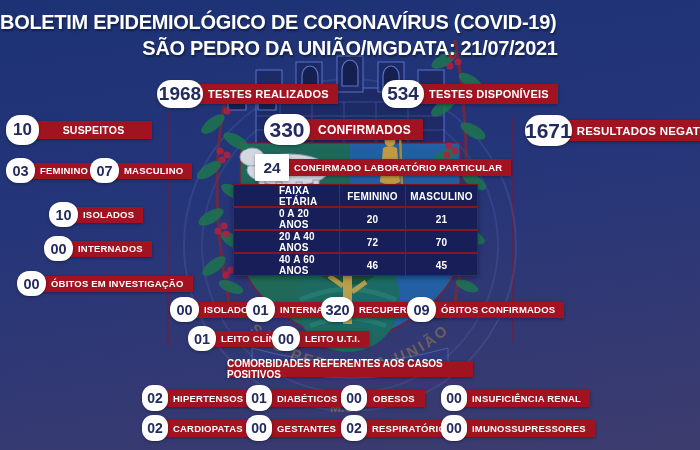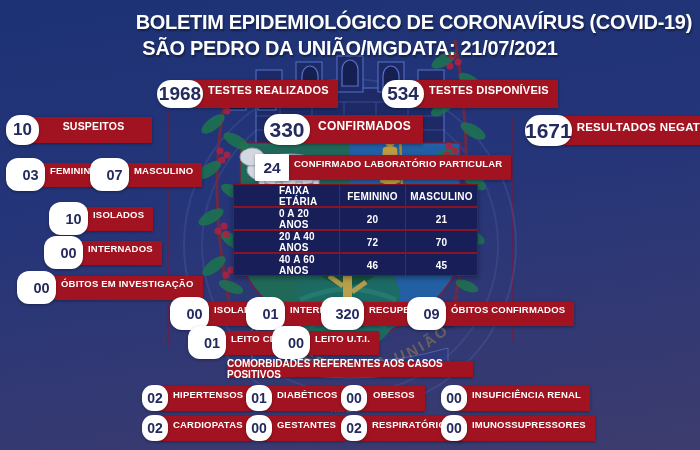--- a/index.html
+++ b/index.html
@@ -2,40 +2,40 @@
 <html><head>
 <meta charset="utf-8">
 <style>
   html,body{margin:0;padding:0;background:#111;}
   #stage{
     position:relative;width:700px;height:450px;overflow:hidden;
     background:linear-gradient(172deg,#1c3274 0%,#253579 42%,#3d3c6e 100%);
     font-family:"Liberation Sans",sans-serif;
   }
   
-  .title1{position:absolute;top:11px;left:0;width:692px;text-align:right;color:#fff;
+  .title1{position:absolute;top:11px;left:0;width:692px;text-align:left;color:#fff;
     font-size:20px;font-weight:bold;letter-spacing:-0.3px;text-shadow:1px 2px 2px rgba(0,0,0,.4);z-index:5;}
   .title2{position:absolute;top:37px;left:0;width:700px;display:flex;justify-content:center;
     color:#fff;font-size:20px;font-weight:bold;letter-spacing:-0.3px;text-shadow:1px 2px 2px rgba(0,0,0,.4);z-index:5;}
   
   .badge{position:absolute;display:flex;align-items:center;z-index:6;}
   .pill{background:#fff;color:#232a5e;font-weight:bold;display:flex;align-items:center;justify-content:center;
     position:relative;z-index:2;border-radius:13px;box-shadow:0 1px 3px rgba(0,0,0,.35);}
   .bar{background:#a11320;color:#fff;font-weight:bold;white-space:nowrap;display:flex;align-items:center;
-    margin-left:-9px;padding:0 9px 8px 14px;box-shadow:0 1px 3px rgba(0,0,0,.35);letter-spacing:.2px;}
+    margin-left:-9px;padding:0 9px 0 14px;box-shadow:0 1px 3px rgba(0,0,0,.35);letter-spacing:.2px;}
   .bar.center{justify-content:center;}
   .lg .pill{min-width:44px;height:28px;font-size:19px;border-radius:14px;}
   .lg .bar{height:20px;font-size:11px;}
   .xl .pill{min-width:46px;height:31px;font-size:21px;border-radius:15px;}
   .xl .bar{height:21px;font-size:12px;}
   .md .pill{min-width:33px;height:30px;font-size:17px;border-radius:14px;}
   .md .bar{height:18px;font-size:10.5px;}
   .smd .pill{min-width:34px;height:27px;font-size:15.5px;border-radius:1px;}
   .smd .bar{height:17px;font-size:9.5px;}
-  .sm .pill{min-width:29px;height:33px;font-size:14.5px;border-radius:12px;padding-left:10px;}
+  .sm .pill{min-width:29px;height:25px;font-size:14.5px;border-radius:12px;}
   .sm .bar{height:16px;font-size:9.5px;}
   .cm .pill{min-width:26px;height:26px;font-size:14px;border-radius:11px;}
   .cm .bar{height:17px;font-size:9.5px;}
   
   .section-bar{position:absolute;background:#a11320;color:#fff;font-weight:bold;display:flex;
     align-items:center;justify-content:center;z-index:6;box-shadow:0 1px 3px rgba(0,0,0,.35);}
   
   .age-table{position:absolute;left:233px;top:184px;width:243px;z-index:6;
     background:#181f58;border:1px solid #7e1220;border-collapse:collapse;
     box-shadow:0 2px 5px rgba(0,0,0,.35);}

